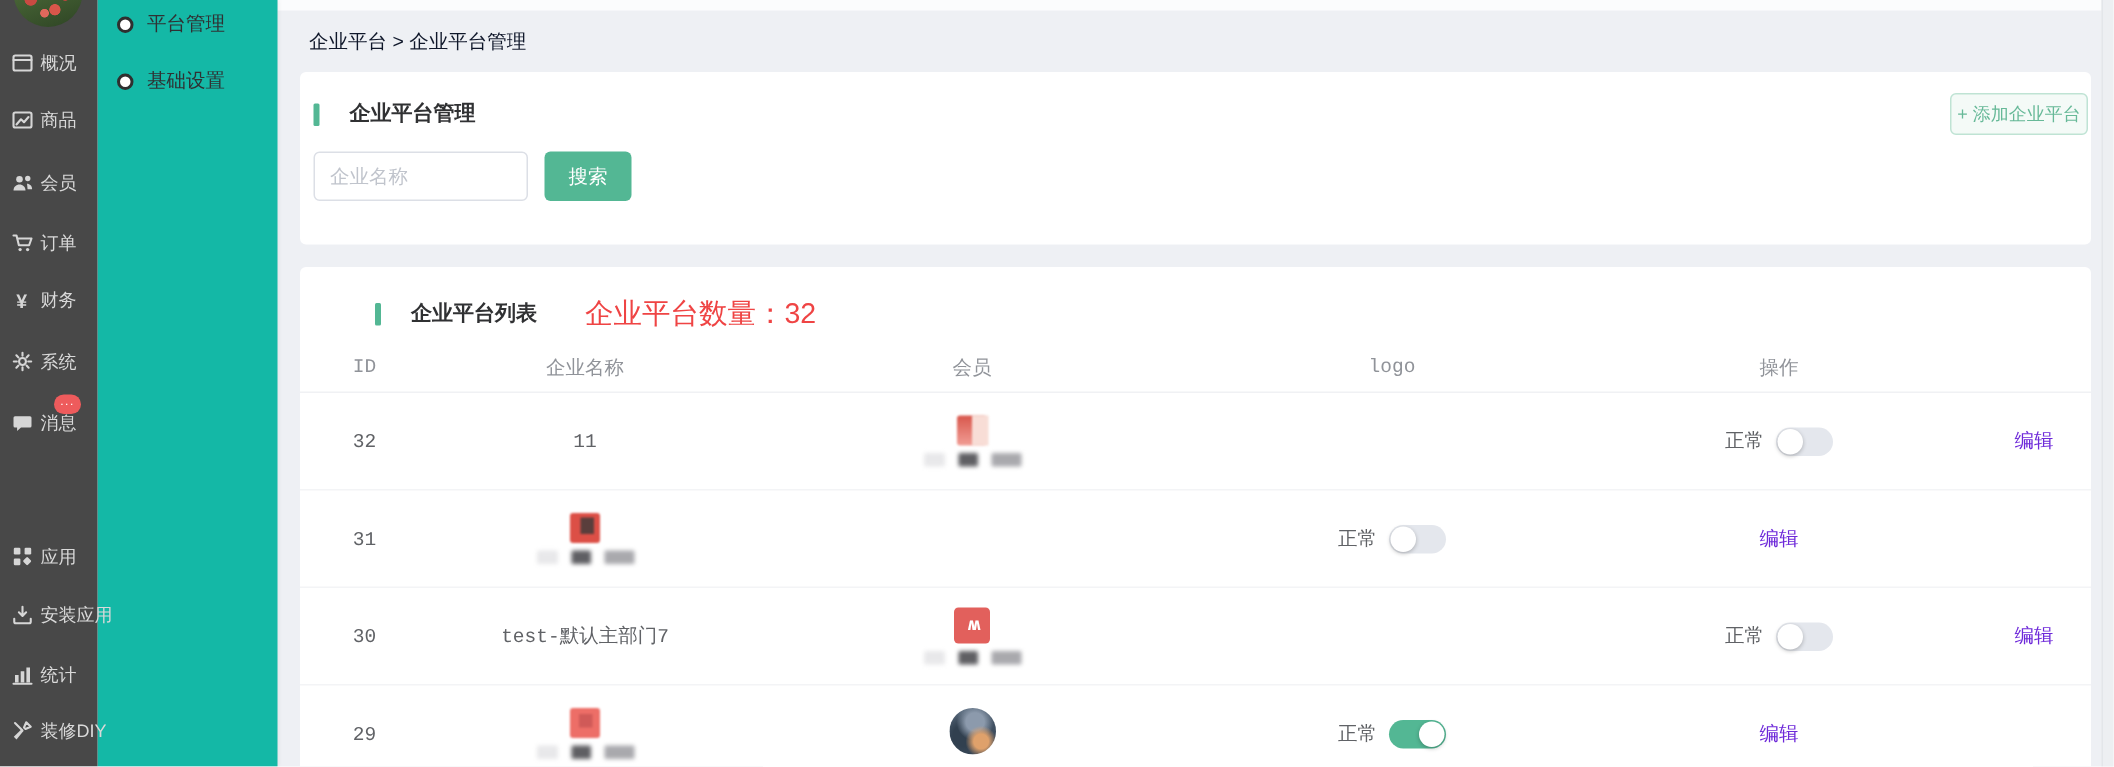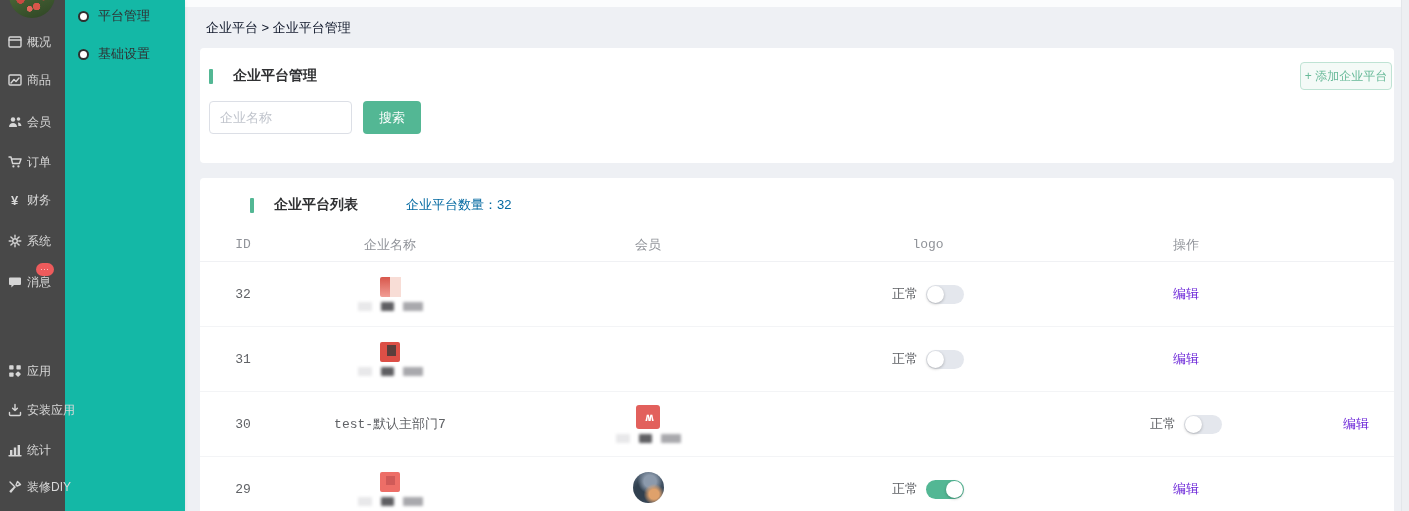--- a/index.html
+++ b/index.html
@@ -53,21 +53,21 @@
 
   .search-input { position:absolute; left:9px; top:53px; width:143px; height:33px; border:1px solid #dcdfe6;
     border-radius:4px; padding:0 10px; font-size:13px; color:#606266; outline:none; background:#fff;
     font-family:"Liberation Sans","DejaVu Sans",sans-serif; }
   .search-input::placeholder { color:#c0c4cc; }
   .search-btn { position:absolute; left:163px; top:53px; width:58px; height:33px; background:#53b794; color:#fff;
     border:none; border-radius:4px; font-size:13px; cursor:pointer; font-family:Liberation Serif, serif; }
   .add-btn { position:absolute; right:2px; top:14px; width:92px; height:28px; background:#f4faf7;
     border:1px solid #bfe3d4; border-radius:4px; color:#67b998; font-size:12px; cursor:pointer; font-family:inherit; }
 
-  .count-label { font-size:13px; color:#0369a1; margin-left:28px; font-weight:400; }
+  .count-label { font-size:19px; color:#ef4444; margin-left:12px; font-weight:400; }
 
   
   .table { position:absolute; left:0; top:50px; width:100%; }
   .trow { display:grid; grid-template-columns:86px 208px 308px 252px 264px 76px; align-items:center; }
   .thead { height:34px; border-bottom:1px solid #f0f1f4; }
   .thead .tcell { font-size:13px; color:#909399; text-align:center; }
   .tbody-row { height:65px; border-bottom:1px solid #f3f4f6; }
   .tcell { text-align:center; font-size:13px; color:#606266;font-family:Liberation Mono, monospace; }
 
   .member { display:flex; flex-direction:column; align-items:center; gap:5px; }
@@ -263,20 +263,21 @@
       <div class="trow thead">
         <div class="tcell">ID</div>
         <div class="tcell">企业名称</div>
         <div class="tcell">会员</div>
         <div class="tcell">logo</div>
         <div class="tcell">操作</div>
       </div>
       <div>
   <div class="trow tbody-row">
     <div class="tcell">32</div>
+    <div class="tcell">11</div>
     <div class="tcell">
       <div class="member">
         <span class="avatar v1"></span>
         <span class="blur-names">
                   <i></i>
                   <i></i>
                   <i></i>
                 </span>
       </div>
     </div>

